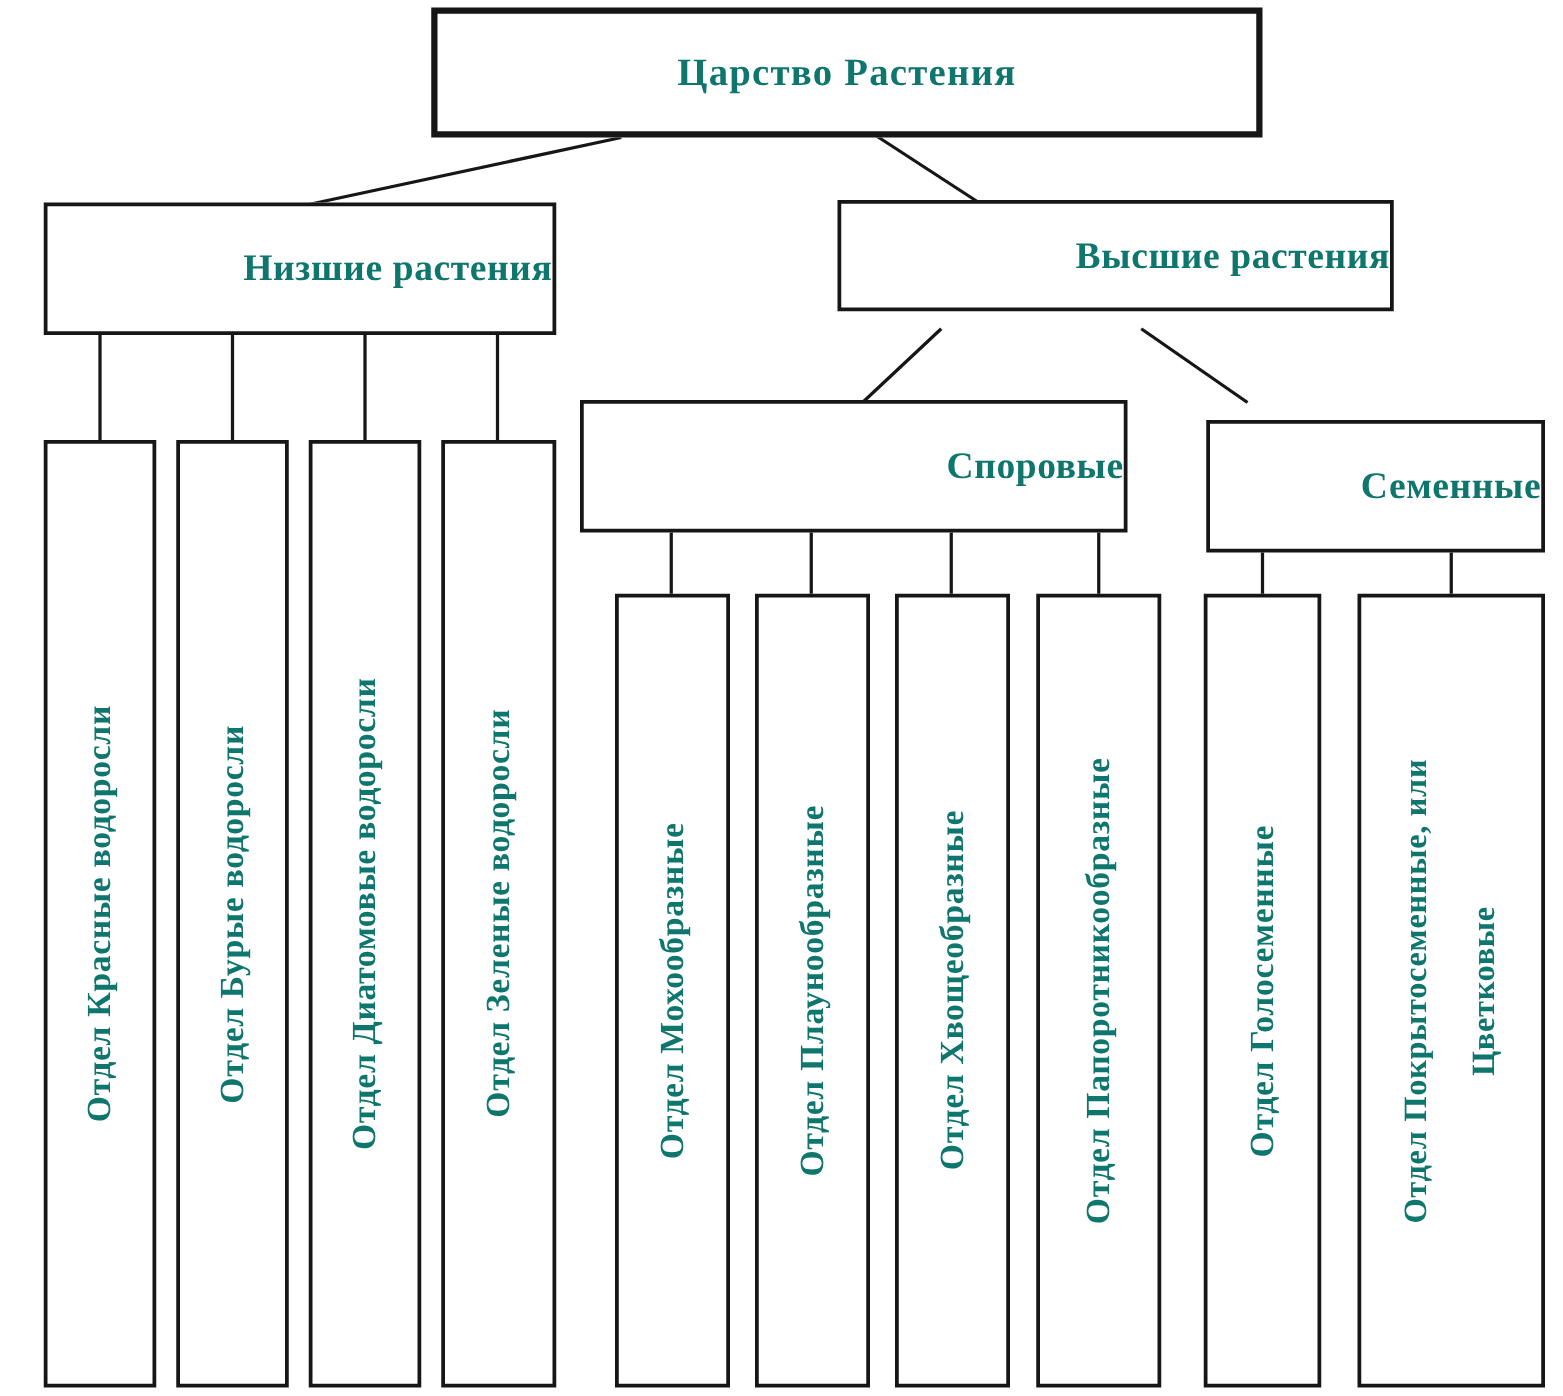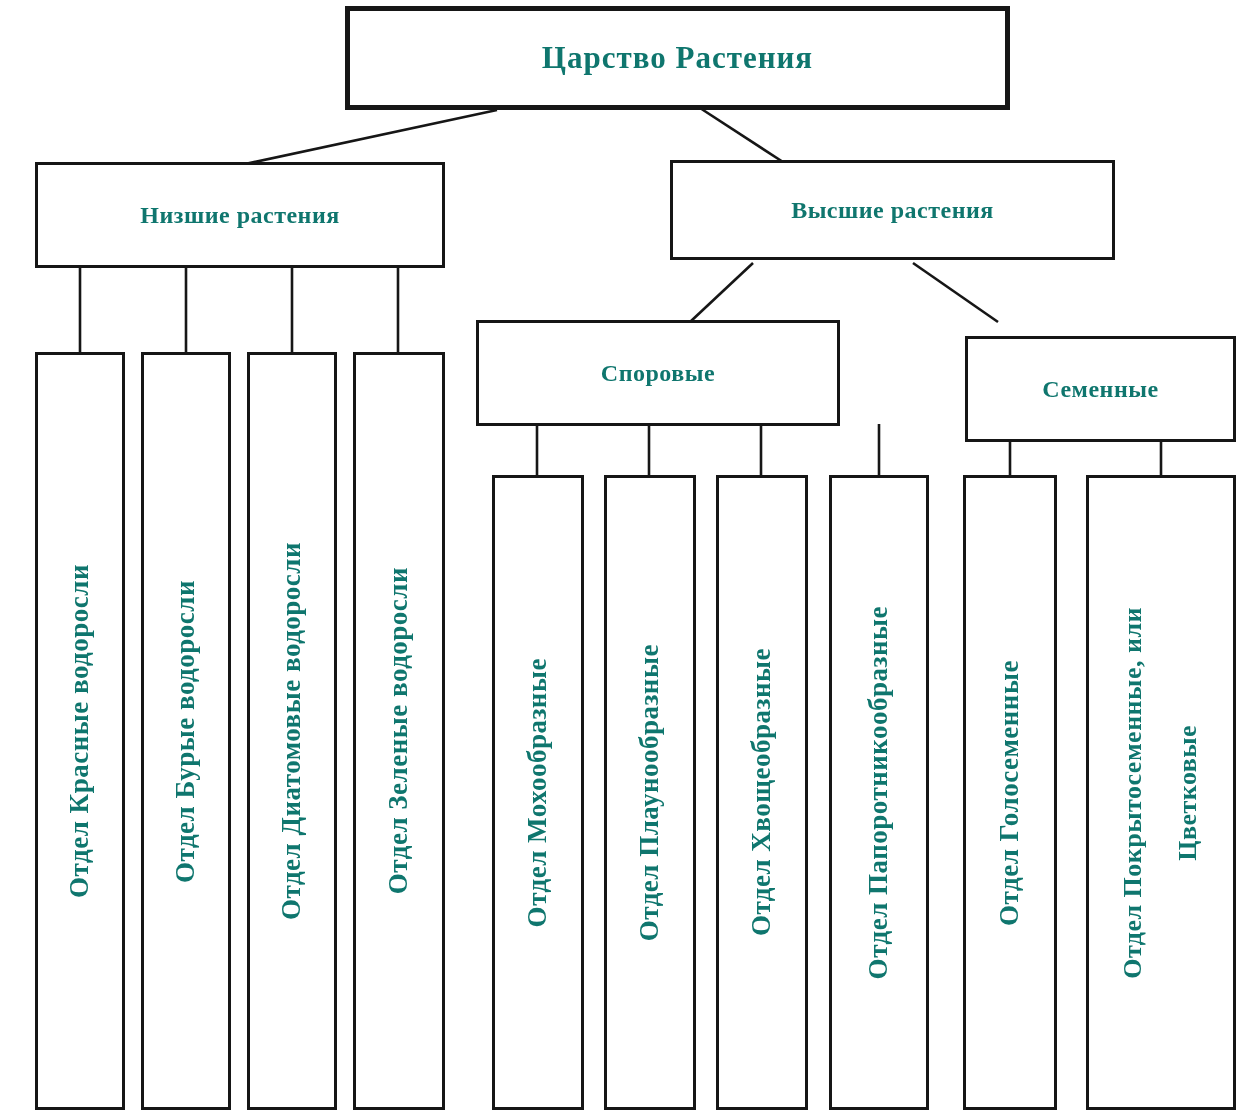--- a/index.html
+++ b/index.html
@@ -35,22 +35,23 @@
     text-align: center;
     font-weight: bold;
     box-sizing: border-box;
   }
   .node.root {
     border-width: 5px;
     font-size: 31px;
     letter-spacing: 1px;
   }
   .node.lvl2 {
-    font-size: 24px;
+    font-size: 30px;
     letter-spacing: 0.5px;
+    justify-content: flex-end;
   }
   .vbox {
     position: absolute;
     background: #ffffff;
     border: 3px solid #161616;
     display: flex;
     align-items: center;
     justify-content: center;
     box-sizing: border-box;
   }
@@ -98,25 +99,25 @@
   </svg>
 
   <div class="node root" style="left:345px; top:6px; width:665px; height:104px;">
     <span>Царство Растения</span>
   </div>
 
   <div class="node lvl2" style="left:35px; top:162px; width:410px; height:106px;">
     <span>Низшие растения</span>
   </div>
 
-  <div class="node lvl2" style="left:670px; top:160px; width:445px; height:100px;">
+  <div class="node lvl2" style="left:670px; top:160px; width:445px; height:89px;">
     <span>Высшие растения</span>
   </div>
 
-  <div class="node lvl2" style="left:476px; top:320px; width:364px; height:106px;">
+  <div class="node lvl2" style="left:464px; top:320px; width:438px; height:106px;">
     <span>Споровые</span>
   </div>
 
   <div class="node lvl2" style="left:965px; top:336px; width:271px; height:106px;">
     <span>Семенные</span>
   </div>
 
   <div class="vbox" style="left:35px; top:352px; width:90px; height:758px;">
     <span class="vtext">Отдел Красные водоросли</span>
   </div>

